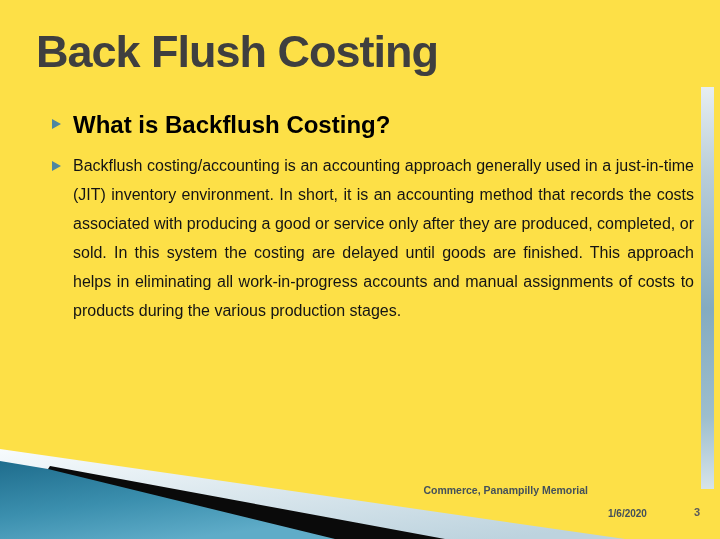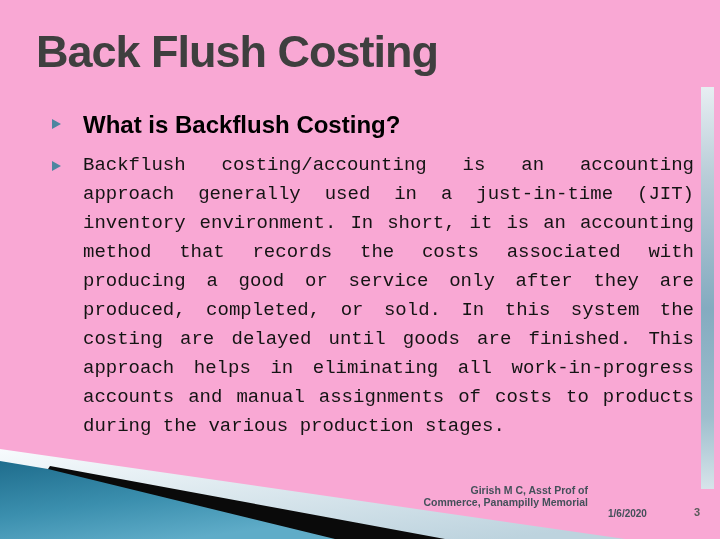--- a/index.html
+++ b/index.html
@@ -4,21 +4,21 @@
 <style>
   html, body {
     margin: 0;
     padding: 0;
     background: #ffffff;
   }
   .slide {
     position: relative;
     width: 720px;
     height: 539px;
-    background: #f9a8d4;
+    background: #fde047;
     overflow: hidden;
     font-family: "Liberation Sans", sans-serif;
   }
 
   
   .title {
     position: absolute;
     left: 36px;
     top: 26px;
     font-size: 45px;
@@ -31,21 +31,20 @@
   
   .content {
     position: absolute;
     left: 52px;
     top: 110px;
     width: 642px;
   }
   .bullet-row {
     display: flex;
     align-items: flex-start;
-    gap: 10px;
   }
   .marker-cell {
     width: 21px;
     flex: 0 0 21px;
   }
   .tri {
     width: 0;
     height: 0;
     border-left: 9px solid #4e86a0;
     border-top: 5.5px solid transparent;
@@ -58,22 +57,22 @@
   .heading-text {
     font-size: 24px;
     font-weight: bold;
     color: #000000;
     line-height: 30px;
   }
   .heading-row {
     margin-bottom: 11px;
   }
   .body-text {
-    font-family: Liberation Mono, monospace;
-    font-size: 19px;
+    font-family: Liberation Sans, sans-serif;
+    font-size: 16px;
     line-height: 29px;
     color: #141414;
     text-align: justify;
     text-justify: inter-word;
     width: 621px;
   }
 
   
   .right-bar {
     position: absolute;
@@ -166,21 +165,20 @@
         <stop offset="0.55" stop-color="#3b8fae"></stop>
         <stop offset="1" stop-color="#5facc8"></stop>
       </linearGradient>
     </defs>
     <polygon points="0,2 625,92 0,92" fill="url(#gradSilver)"></polygon>
     <polygon points="50,19 445,92 320,92 46,25" fill="#0a0a0a"></polygon>
     <polygon points="0,14 48,22 335,92 0,92" fill="url(#gradTeal)"></polygon>
   </svg>
 
   <div class="footer-credit">
-    <div>Girish M C, Asst Prof of</div>
     <div>Commerce, Panampilly Memorial</div>
   </div>
 
   <div class="footer-date">1/6/2020</div>
 
   <div class="slide-number">3</div>
 
 </div>
 
 </body></html>

